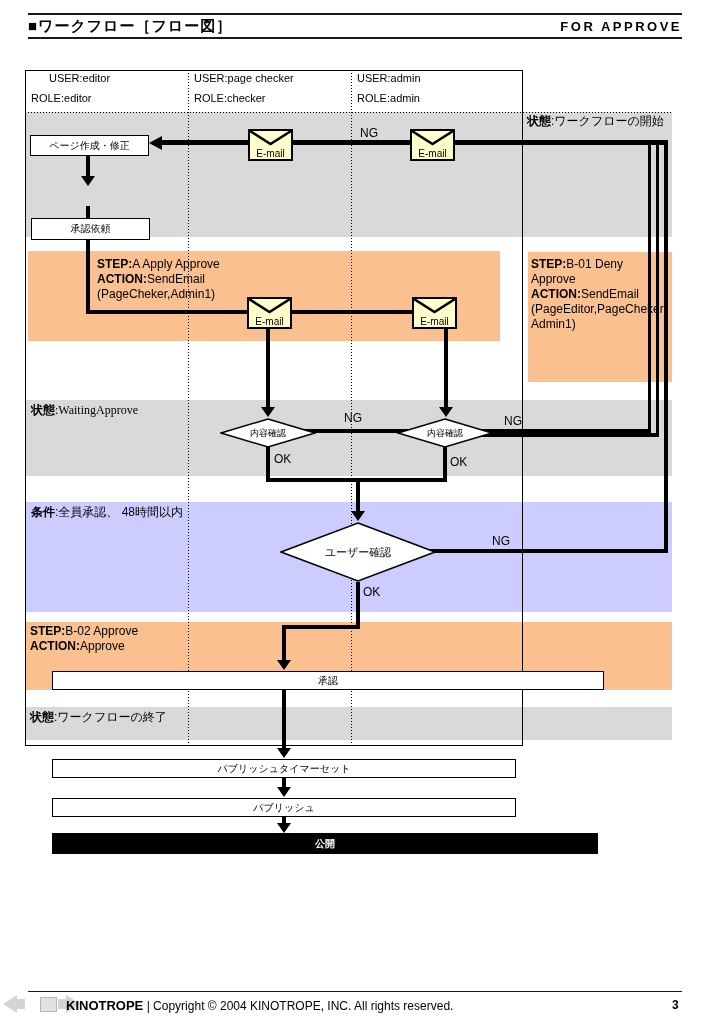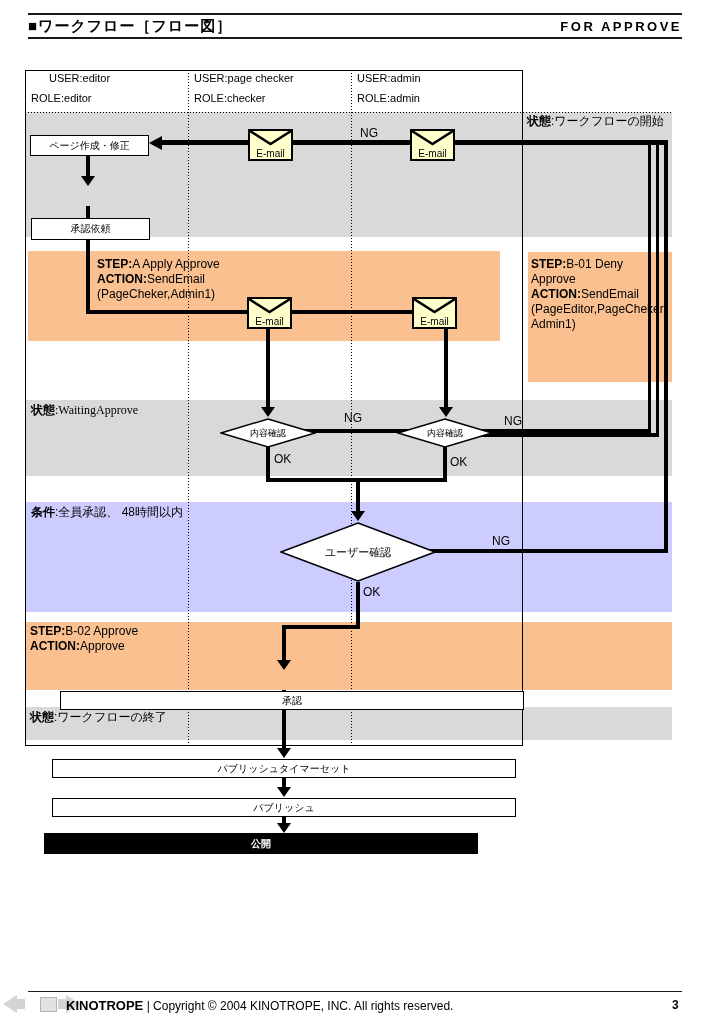--- a/index.html
+++ b/index.html
@@ -168,30 +168,30 @@
       </svg>
     <div class="dlabel">内容確認</div>
   </div>
   <div class="diamond" style="left:280px;top:522px;width:156px;height:60px;font-size:11px;">
     <svg width="156" height="60" viewBox="0 0 156 60" preserveAspectRatio="none">
         <polygon points="78,1 155,30 78,59 1,30" fill="#ffffff" stroke="#000" stroke-width="1.5"></polygon>
       </svg>
     <div class="dlabel">ユーザー確認</div>
   </div>
 
-  <div class="node" style="left:60px;top:671px;width:464px;height:19px;margin-top:20px;">
+  <div class="node" style="left:52px;top:671px;width:552px;height:19px;">
     <span>承認</span>
   </div>
   <div class="node" style="left:52px;top:798px;width:464px;height:19px;">
     <span>パブリッシュ</span>
   </div>
   <div class="node" style="left:52px;top:759px;width:464px;height:19px;">
     <span>パブリッシュタイマーセット</span>
   </div>
-  <div class="node black" style="left:44px;top:833px;width:434px;height:21px;">
+  <div class="node black" style="left:52px;top:833px;width:546px;height:21px;">
     <span>公開</span>
   </div>
 
   <div class="btxt" style="left:527px;top:114px;width:142px;">
     <b>状態</b><span>:ワークフローの開始</span>
   </div>
 
   <div class="btxt" style="left:97px;top:257px;width:180px;">
     <div><b>STEP:</b><span>A Apply Approve</span></div>
     <div><b>ACTION:</b><span>SendEmail</span></div>

